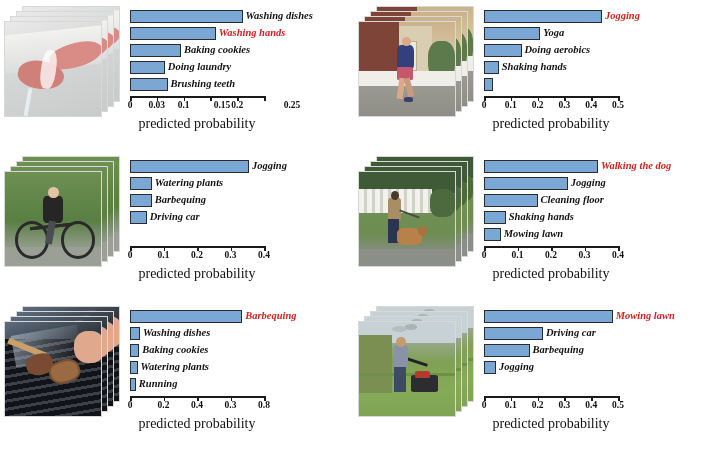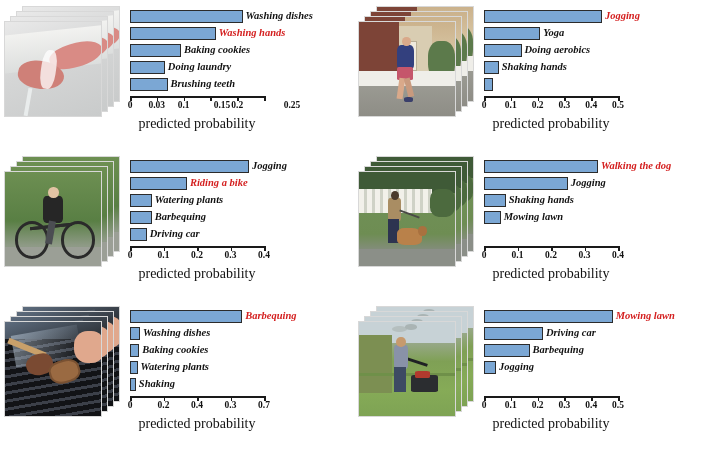--- a/index.html
+++ b/index.html
@@ -428,24 +428,20 @@
           </div>
         </div>
     </div>
     <div class="chart">
       <div class="plot">
           <div class="bar-row">
             <div class="bar" style="width: 118.925px; background: rgb(123, 167, 212); border-color: rgb(43, 43, 43);"></div>
             <div class="bar-label" style="left: 121.925px;">Jogging</div>
           </div>
           <div class="bar-row">
-            <div class="bar" style="width: 56.95px; background: rgb(123, 167, 212); border-color: rgb(43, 43, 43);"></div>
-            <div class="bar-label hl" style="left: 59.95px; color: rgb(212, 32, 32);">Riding a bike</div>
-          </div>
-          <div class="bar-row">
             <div class="bar" style="width: 21.775px; background: rgb(123, 167, 212); border-color: rgb(43, 43, 43);"></div>
             <div class="bar-label" style="left: 24.775px;">Watering plants</div>
           </div>
           <div class="bar-row">
             <div class="bar" style="width: 21.775px; background: rgb(123, 167, 212); border-color: rgb(43, 43, 43);"></div>
             <div class="bar-label" style="left: 24.775px;">Barbequing</div>
           </div>
           <div class="bar-row">
             <div class="bar" style="width: 16.75px; background: rgb(123, 167, 212); border-color: rgb(43, 43, 43);"></div>
             <div class="bar-label" style="left: 19.75px;">Driving car</div>
@@ -529,20 +525,24 @@
       <div class="plot">
           <div class="bar-row">
             <div class="bar" style="width: 113.9px; background: rgb(123, 167, 212); border-color: rgb(43, 43, 43);"></div>
             <div class="bar-label hl" style="left: 116.9px; color: rgb(212, 32, 32); font-style: italic;">Walking the dog</div>
           </div>
           <div class="bar-row">
             <div class="bar" style="width: 83.75px; background: rgb(123, 167, 212); border-color: rgb(43, 43, 43);"></div>
             <div class="bar-label" style="left: 86.75px;">Jogging</div>
           </div>
           <div class="bar-row">
+            <div class="bar" style="width: 53.6px; background: rgb(123, 167, 212); border-color: rgb(43, 43, 43);"></div>
+            <div class="bar-label" style="left: 56.6px;">Cleaning floor</div>
+          </div>
+          <div class="bar-row">
             <div class="bar" style="width: 21.775px; background: rgb(123, 167, 212); border-color: rgb(43, 43, 43);"></div>
             <div class="bar-label" style="left: 24.775px;">Shaking hands</div>
           </div>
           <div class="bar-row">
             <div class="bar" style="width: 16.75px; background: rgb(123, 167, 212); border-color: rgb(43, 43, 43);"></div>
             <div class="bar-label" style="left: 19.75px;">Mowing lawn</div>
           </div>
         </div>
       <div class="axis"></div>
       <div class="xcaption">predicted probability</div>
@@ -615,35 +615,35 @@
           <div class="bar-row">
             <div class="bar" style="width: 9.2125px; background: rgb(123, 167, 212); border-color: rgb(43, 43, 43);"></div>
             <div class="bar-label" style="left: 12.2125px;">Baking cookies</div>
           </div>
           <div class="bar-row">
             <div class="bar" style="width: 7.5375px; background: rgb(123, 167, 212); border-color: rgb(43, 43, 43);"></div>
             <div class="bar-label" style="left: 10.5375px;">Watering plants</div>
           </div>
           <div class="bar-row">
             <div class="bar" style="width: 5.8625px; background: rgb(123, 167, 212); border-color: rgb(43, 43, 43);"></div>
-            <div class="bar-label" style="left: 8.8625px;">Shaking</div>
+            <div class="bar-label" style="left: 8.8625px;">Running</div>
           </div>
         </div>
       <div class="axis"></div>
       <div class="xcaption">predicted probability</div>
     <div class="tick" style="left: 4px;"></div>
         <div class="ticklabel" style="left: 4px;">0</div>
         <div class="tick" style="left: 37.5px;"></div>
         <div class="ticklabel" style="left: 37.5px;">0.2</div>
         <div class="tick" style="left: 71px;"></div>
         <div class="ticklabel" style="left: 71px;">0.4</div>
         <div class="tick" style="left: 104.5px;"></div>
         <div class="ticklabel" style="left: 104.5px;">0.3</div>
         <div class="tick" style="left: 138px;"></div>
-        <div class="ticklabel" style="left: 138px;">0.7</div>
+        <div class="ticklabel" style="left: 138px;">0.8</div>
       </div>
   </div>
 
   <div class="panel">
     <div class="thumb-wrap">
       <div class="frame f1">
           <div class="scene s-mow">
             <div class="sky"></div>
             <div class="cloud"></div>
             <div class="cloud2"></div>

